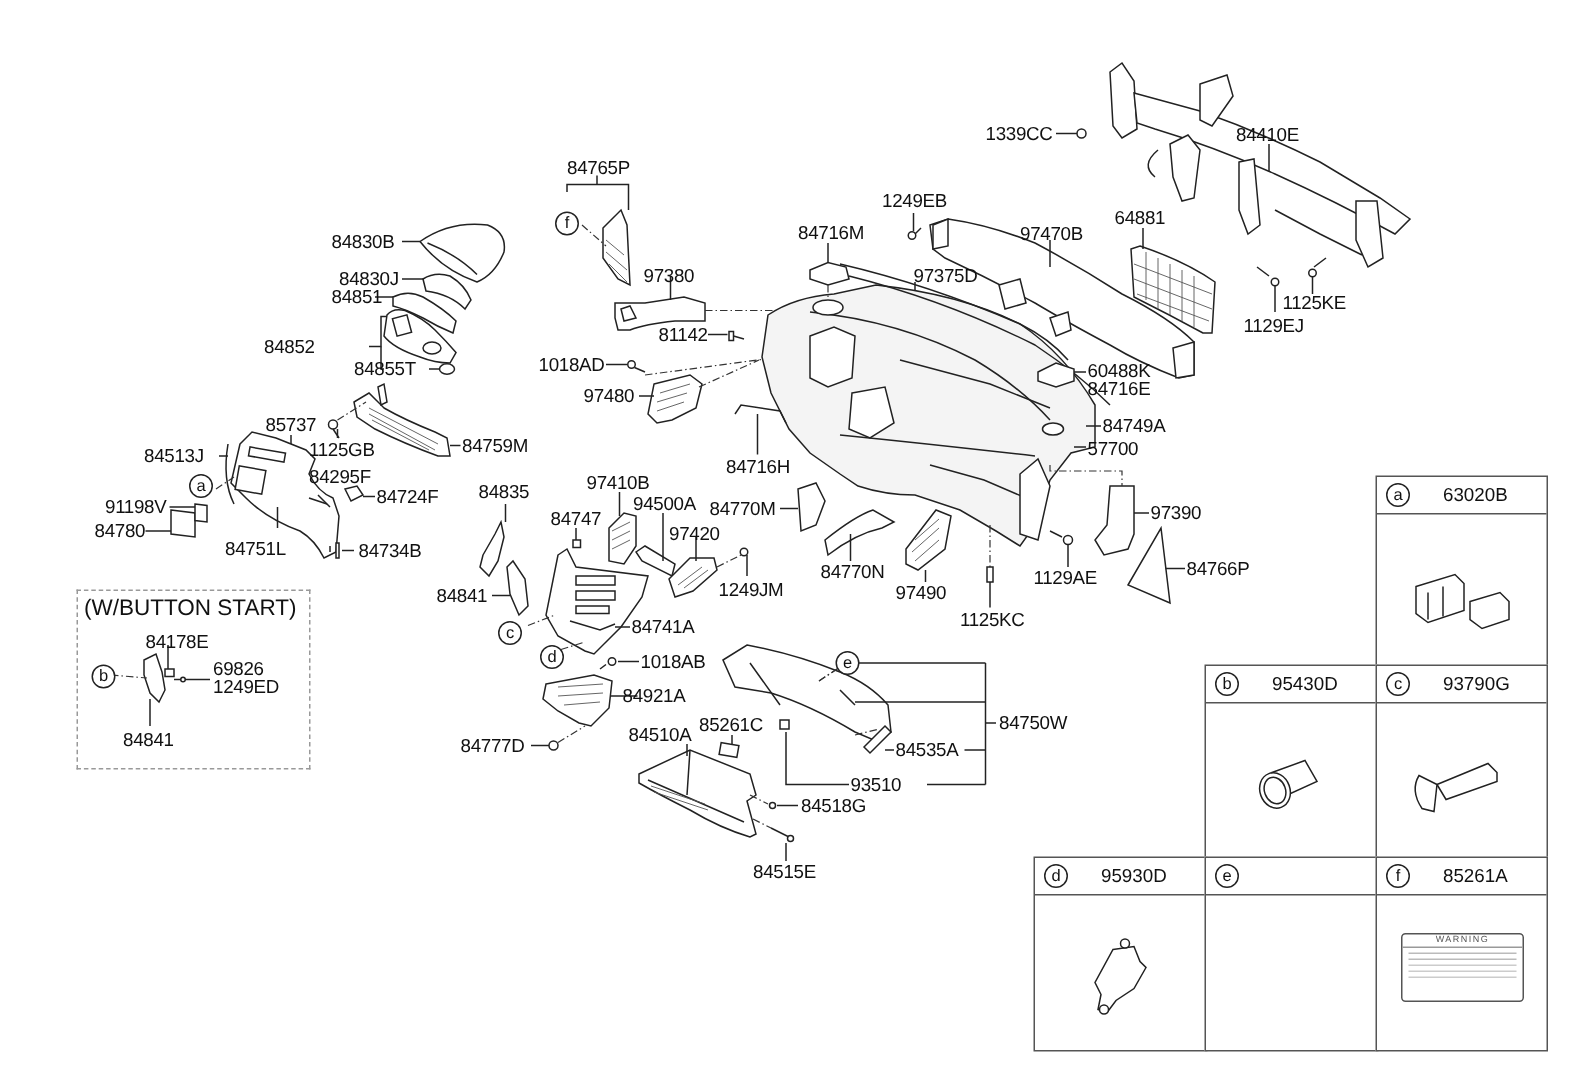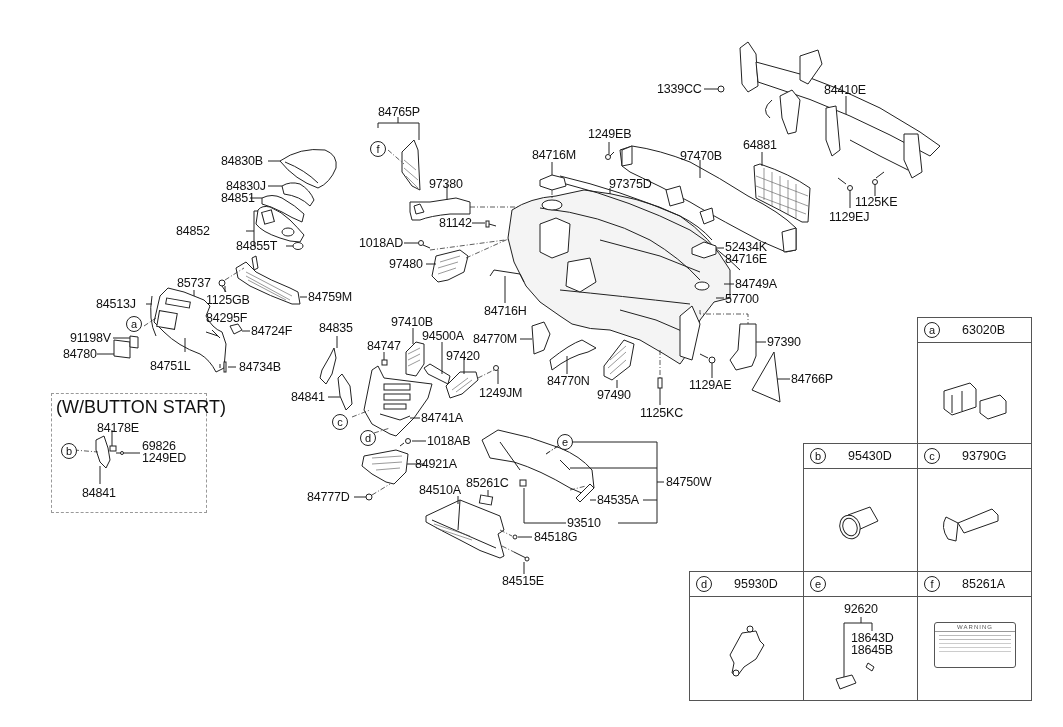--- a/index.html
+++ b/index.html
@@ -2,21 +2,21 @@
 <html><head>
 <meta charset="utf-8">
 <style>
   html, body { margin:0; padding:0; background:#ffffff; }
   body { width:1063px; height:727px; position:relative; overflow:hidden;
          font-family:"Liberation Sans", sans-serif; color:#111; }
   #diagram { position:absolute; left:0; top:0; width:1063px; height:727px; }
   .lbl { position:absolute; font-size:12.5px; line-height:13px; white-space:nowrap; color:#111; letter-spacing:-0.2px; }
   .circ { position:absolute; width:14px; height:14px; border:1px solid #222; border-radius:50%;
           font-size:11px; line-height:14px; text-align:center; background:#fff; }
-  .note { position:absolute; font-size:18px; white-space:nowrap; }
+  .note { position:absolute; font-size:15px; white-space:nowrap; }
   .dashbox { position:absolute; border:1px dashed #999; }
   .legend-cell { position:absolute; border:1px solid #555; background:#fff; }
   .legend-head { position:absolute; left:0; right:0; top:0; height:24px; border-bottom:1px solid #555; }
   .legend-head .circ { left:6px; top:4px; }
   .legend-head .pn { position:absolute; left:44px; top:5px; font-size:12.5px; }
   .legend-body { position:absolute; left:0; right:0; top:25px; bottom:0; }
   svg .part { fill:#fff; stroke:#222; stroke-width:1; }
   svg .part2 { fill:#f4f4f4; stroke:#222; stroke-width:1; }
   svg .ln { stroke:#222; stroke-width:1; fill:none; }
   svg .dash { stroke:#333; stroke-width:0.8; fill:none; stroke-dasharray:5 2 1 2; }
@@ -390,21 +390,21 @@
 <span class="lbl" style="left:389px;top:258px">97480</span>
 <span class="lbl" style="left:532px;top:149px">84716M</span>
 <span class="lbl" style="left:588px;top:128px">1249EB</span>
 <span class="lbl" style="left:680px;top:150px">97470B</span>
 <span class="lbl" style="left:609px;top:178px">97375D</span>
 <span class="lbl" style="left:743px;top:139px">64881</span>
 <span class="lbl" style="left:657px;top:83px">1339CC</span>
 <span class="lbl" style="left:824px;top:84px">84410E</span>
 <span class="lbl" style="left:855px;top:196px">1125KE</span>
 <span class="lbl" style="left:829px;top:211px">1129EJ</span>
-<span class="lbl" style="left:725px;top:241px">52434K</span>
+<span class="lbl" style="left:725px;top:241px">60488K</span>
 <span class="lbl" style="left:725px;top:253px">84716E</span>
 <span class="lbl" style="left:735px;top:278px">84749A</span>
 <span class="lbl" style="left:725px;top:293px">57700</span>
 <span class="lbl" style="left:484px;top:305px">84716H</span>
 
 <span class="lbl" style="left:319px;top:322px">84835</span>
 <span class="lbl" style="left:291px;top:391px">84841</span>
 <span class="lbl" style="left:367px;top:340px">84747</span>
 <span class="lbl" style="left:391px;top:316px">97410B</span>
 <span class="lbl" style="left:422px;top:330px">94500A</span>
@@ -485,32 +485,20 @@
       <circle class="part" cx="46" cy="76" r="3"></circle>
     </svg>
   </div>
 </div>
 
 <div class="legend-cell" style="left:803px;top:571px;width:114px;height:128px">
   <div class="legend-head">
     <span class="circ">e</span>
     <span class="pn"></span>
   </div>
-  <div class="legend-body">
-    <span class="lbl" style="left:40px;top:6px">92620</span>
-    <span class="lbl" style="left:47px;top:35px">18643D</span>
-    <span class="lbl" style="left:47px;top:47px">18645B</span>
-    <svg width="114" height="100" style="position:absolute;left:0;top:0">
-      <polyline class="ln" points="57,20 57,26 40,26 40,82"></polyline>
-      <line class="ln" x1="57" y1="26" x2="68" y2="26"></line>
-      <line class="ln" x1="68" y1="26" x2="68" y2="34"></line>
-      <path class="part" d="M32 82 L48 78 L52 86 L36 92 Z"></path>
-      <path class="part" d="M64 66 L70 70 L68 74 L62 70 Z"></path>
-    </svg>
-  </div>
 </div>
 
 <div class="legend-cell" style="left:917px;top:571px;width:113px;height:128px">
   <div class="legend-head">
     <span class="circ">f</span>
     <span class="pn">85261A</span>
   </div>
   <div class="legend-body">
     <div style="position:absolute;left:16px;top:25px;width:80px;height:44px;border:1px solid #555;border-radius:3px;background:#fff">
       <div style="font-size:6px;line-height:8px;text-align:center;color:#555;border-bottom:1px solid #999;letter-spacing:1px">WARNING</div>

